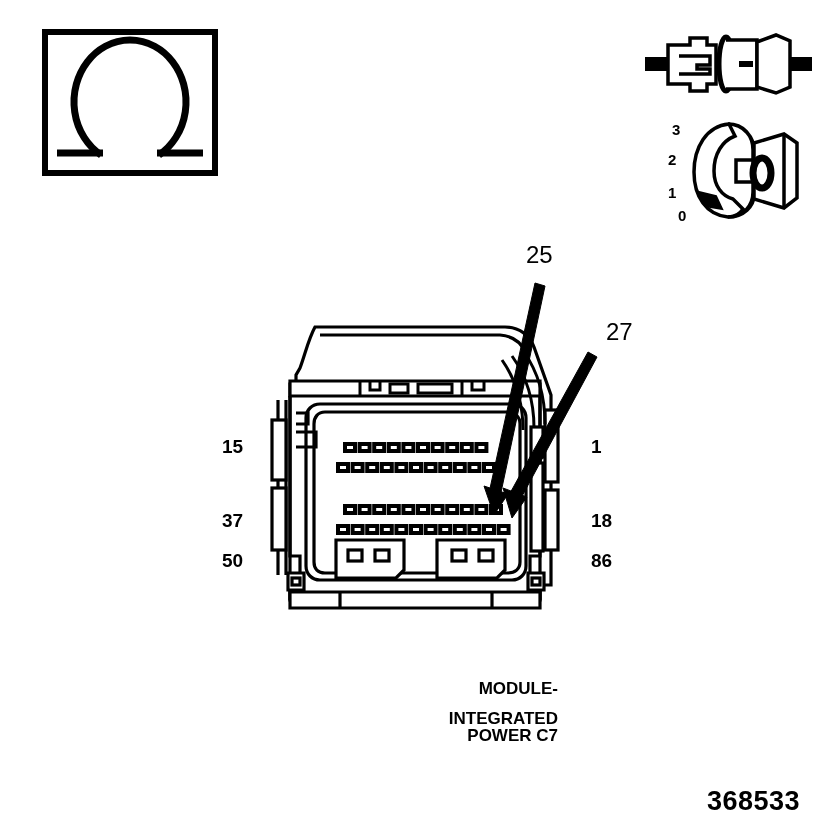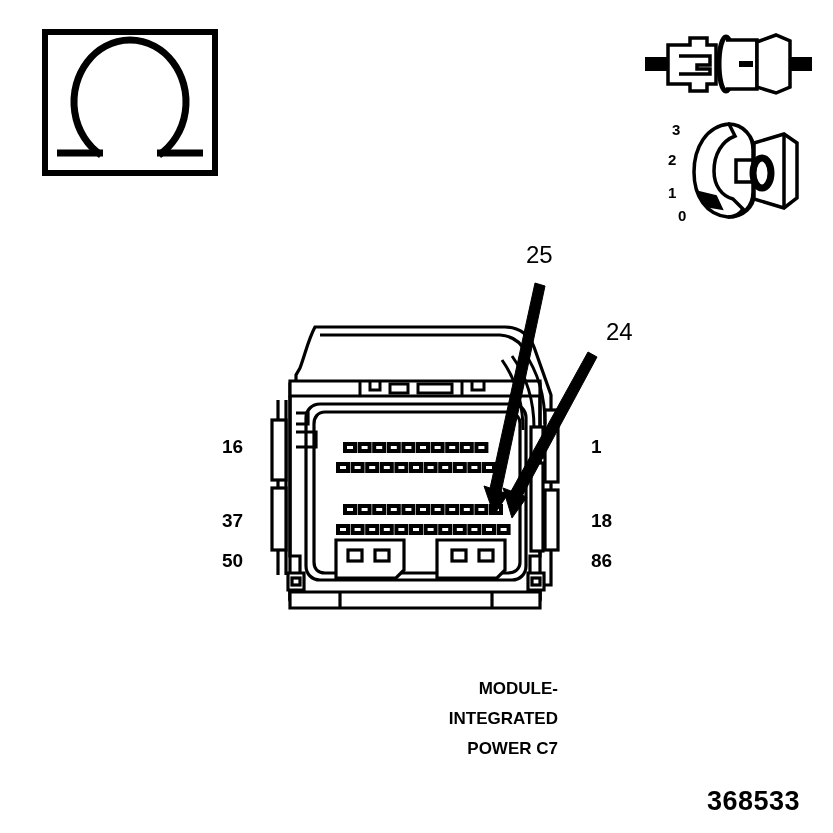--- a/index.html
+++ b/index.html
@@ -255,31 +255,31 @@
       <path d="M 484 486 L 508 494 L 494 515 Z" stroke-width="1"></path>
     </g>
 
     <g fill="#000" stroke="#000">
       <path d="M 588 352 L 597 357 L 520 500 L 509 495 Z" stroke-width="1"></path>
       <path d="M 503 488 L 527 497 L 512 518 Z" stroke-width="1"></path>
     </g>
   </svg>
 
   <div class="txt callout" style="left:526px; top:243px;">25</div>
-  <div class="txt callout" style="left:606px; top:320px;">24</div>
-
-  <div class="txt pinlabel" style="left:222px; top:437px;">16</div>
+  <div class="txt callout" style="left:606px; top:320px;">27</div>
+
+  <div class="txt pinlabel" style="left:222px; top:437px;">15</div>
   <div class="txt pinlabel" style="left:222px; top:511px;">37</div>
   <div class="txt pinlabel" style="left:222px; top:551px;">50</div>
 
   <div class="txt pinlabel" style="left:591px; top:437px;">1</div>
   <div class="txt pinlabel" style="left:591px; top:511px;">18</div>
   <div class="txt pinlabel" style="left:591px; top:551px;">86</div>
 
   <div style="position:absolute; left:298px; top:680px; width:260px;">
     <div class="txt caption-line" style="position:relative; left:0; top:0;">MODULE-</div>
     <div class="txt caption-line" style="position:relative; left:0; top:0; margin-top:13px;">INTEGRATED</div>
-    <div class="txt caption-line" style="position:relative; left:0; top:0; margin-top:13px;">POWER C7</div>
+    <div class="txt caption-line" style="position:relative; left:0; top:0; ">POWER C7</div>
   </div>
 
   <div class="txt fignum" style="left:707px; top:788px;">368533</div>
 
 </div>
 
 </body></html>

